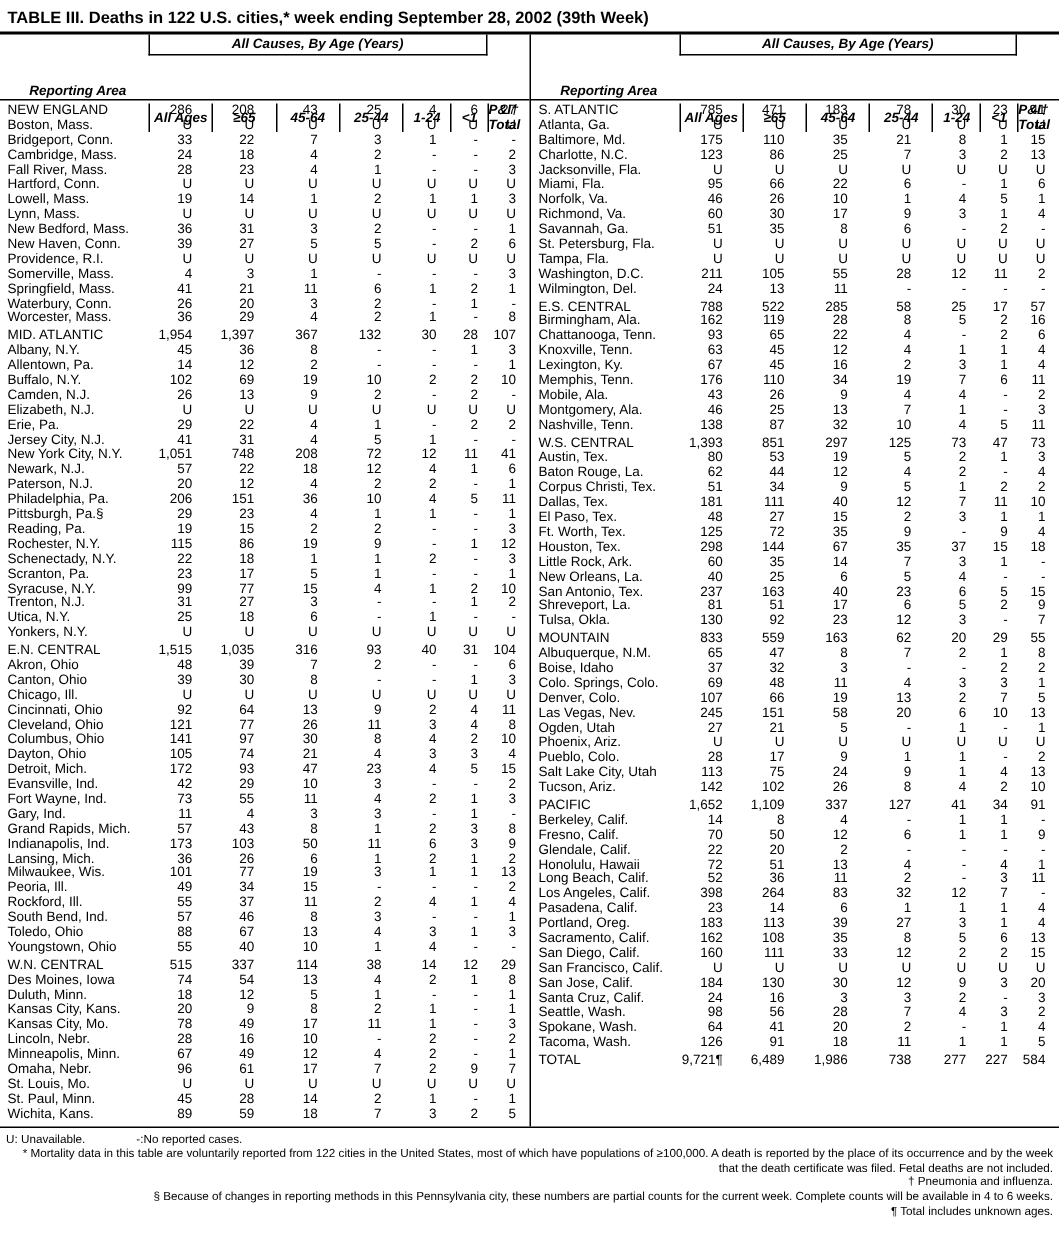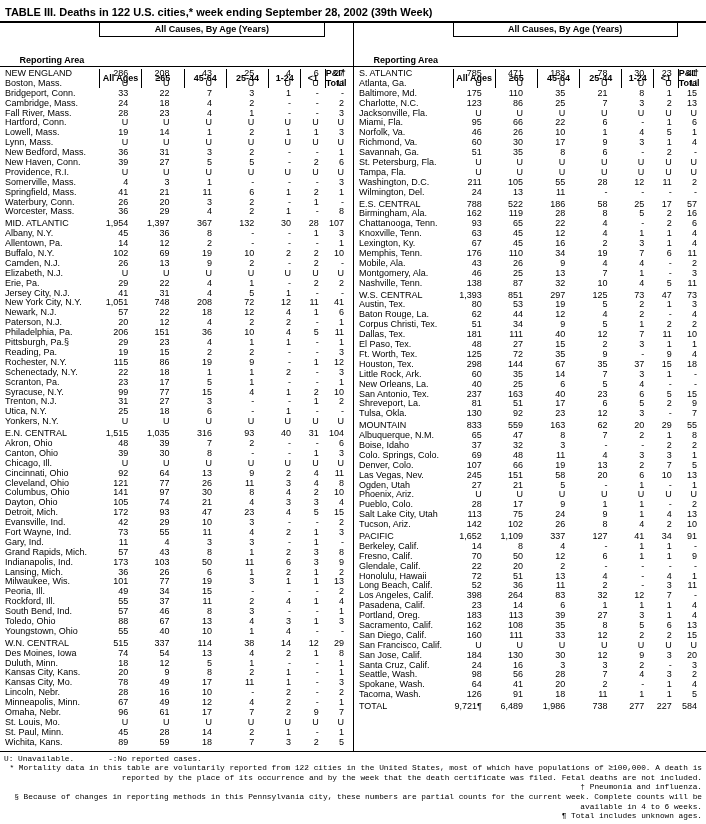--- a/index.html
+++ b/index.html
@@ -5,21 +5,21 @@
   * { margin:0; padding:0; box-sizing:border-box; }
   html,body { background:#fff; }
   .page {
     width:706px; height:824px; background:#fff; color:#000;
     font-family:"Liberation Sans", sans-serif;
     padding-top:5px; overflow:hidden; position:relative;
   }
   .title { font-size:11px; font-weight:bold; padding:1px 0 3px 5px; }
   .table { display:grid; grid-template-columns:353px 353px; border-top:2px solid #000; border-bottom:1px solid #000; }
   .half.right { border-left:1px solid #000; }
-  .thead { border-bottom:1px solid #000; }
+  .thead { border-bottom:1px solid #000;font-style:italic; }
   .hrow1 { display:grid; grid-template-columns:28% 64% 8%; height:14px; }
   .hc-group {
     border-left:1px solid #000; border-right:1px solid #000; border-bottom:1px solid #000;
     text-align:center; font-weight:bold; font-size:9px; line-height:13px;
   }
   .hrow2 { display:grid; grid-template-columns:28% 12% 12% 12% 12% 9% 7% 8%; height:29px; }
   .hrow2 .hc {
     font-weight:bold; font-size:9px; line-height:9.5px;
     display:flex; align-items:center; justify-content:center; text-align:left;
   }
@@ -30,21 +30,21 @@
   .row.gap { margin-top:2px; }
   .cell.area { padding-left:5px; white-space:nowrap; overflow:hidden; }
   .cell.num { text-align:right; white-space:nowrap; }
   .row > .cell:nth-child(2) { padding-right:13px; }
   .row > .cell:nth-child(3) { padding-right:14px; }
   .row > .cell:nth-child(4) { padding-right:14px; }
   .row > .cell:nth-child(5) { padding-right:14px; }
   .row > .cell:nth-child(6) { padding-right:9px; }
   .row > .cell:nth-child(7) { padding-right:6px; }
   .row > .cell:nth-child(8) { padding-right:9px; }
-  .footer { padding:3px 4px 0 2px; font-size:7.8px; line-height:9.6px;font-family:Liberation Mono, monospace; }
+  .footer { padding:3px 4px 0 2px; font-size:7.8px; line-height:9.6px; }
   .legend { display:flex; gap:34px; padding-left:2px; }
   .fn { padding-left:12px; text-indent:-8px;text-align:right; }
 </style>
 </head>
 <body>
 
 <div class="page">
   <div class="title">TABLE III. Deaths in 122 U.S. cities,* week ending September 28, 2002 (39th Week)</div>
 
   <div class="table">
@@ -897,21 +897,21 @@
             <span class="cell num">11</span>
             <span class="cell num">-</span>
             <span class="cell num">-</span>
             <span class="cell num">-</span>
             <span class="cell num">-</span>
           </div>
           <div class="row gap">
             <span class="cell area">E.S. CENTRAL</span>
             <span class="cell num">788</span>
             <span class="cell num">522</span>
-            <span class="cell num">186</span>
+            <span class="cell num">285</span>
             <span class="cell num">58</span>
             <span class="cell num">25</span>
             <span class="cell num">17</span>
             <span class="cell num">57</span>
           </div>
           <div class="row">
             <span class="cell area">Birmingham, Ala.</span>
             <span class="cell num">162</span>
             <span class="cell num">119</span>
             <span class="cell num">28</span>

